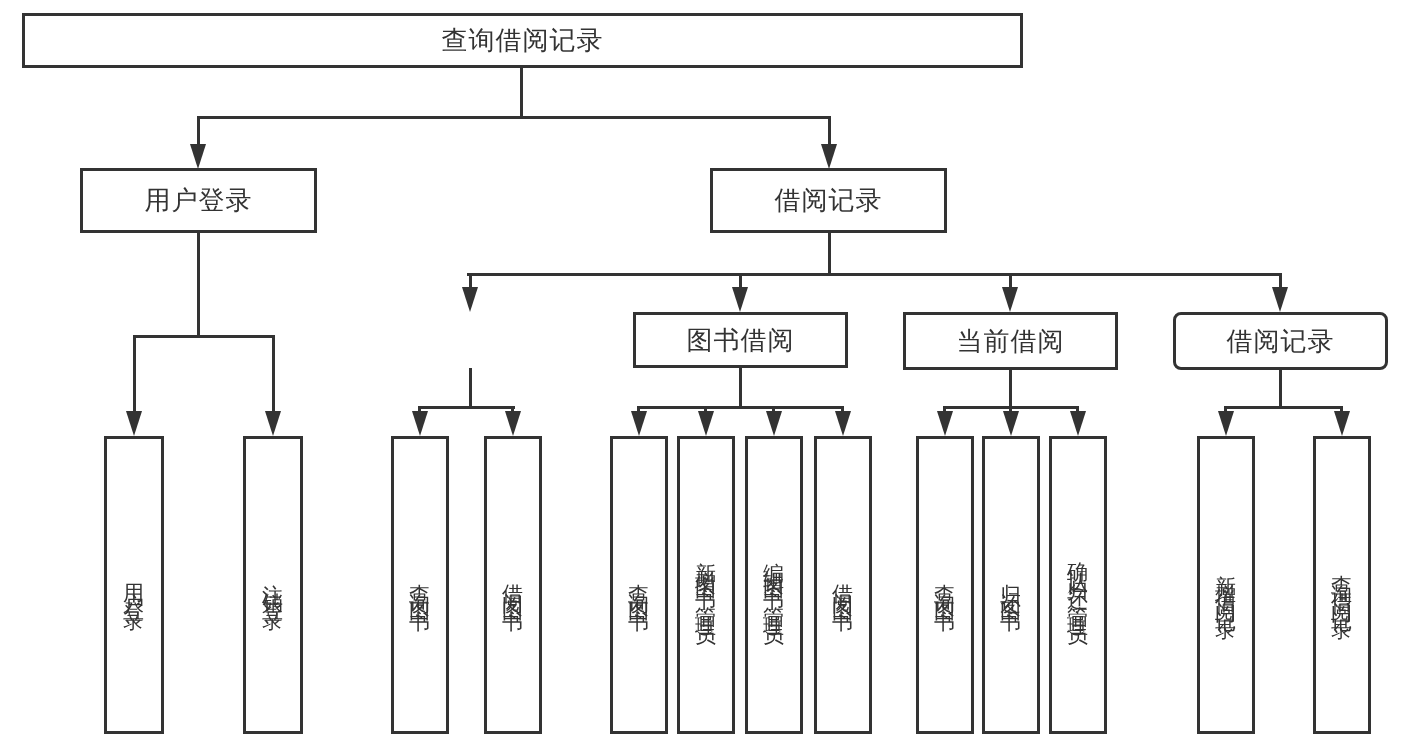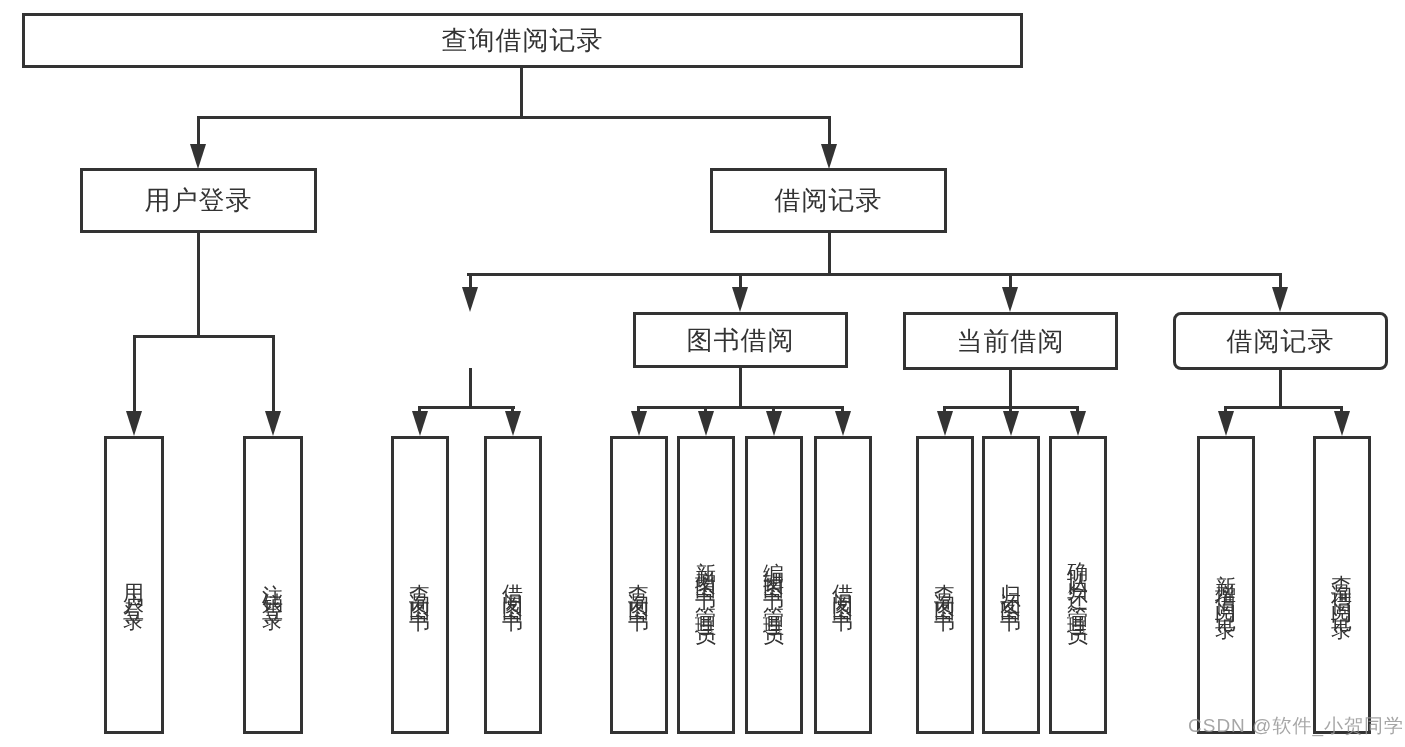--- a/index.html
+++ b/index.html
@@ -133,15 +133,14 @@
   <div class="box vbox" style="left:745px; top:436px; width:58px; height:298px;">编辑图书（管理员）</div>
   <div class="box vbox" style="left:814px; top:436px; width:58px; height:298px;">借阅图书</div>
 
   <div class="box vbox" style="left:916px; top:436px; width:58px; height:298px;">查询图书</div>
   <div class="box vbox" style="left:982px; top:436px; width:58px; height:298px;">归还图书</div>
   <div class="box vbox" style="left:1049px; top:436px; width:58px; height:298px;">确认归还（管理员）</div>
 
   <div class="box vbox" style="left:1197px; top:436px; width:58px; height:298px;">新增借阅记录</div>
   <div class="box vbox" style="left:1313px; top:436px; width:58px; height:298px;">查询借阅记录</div>
 
-  <div class="watermark">CSDN @软件_小贺同学</div>
 
 </div>
 
 </body></html>

